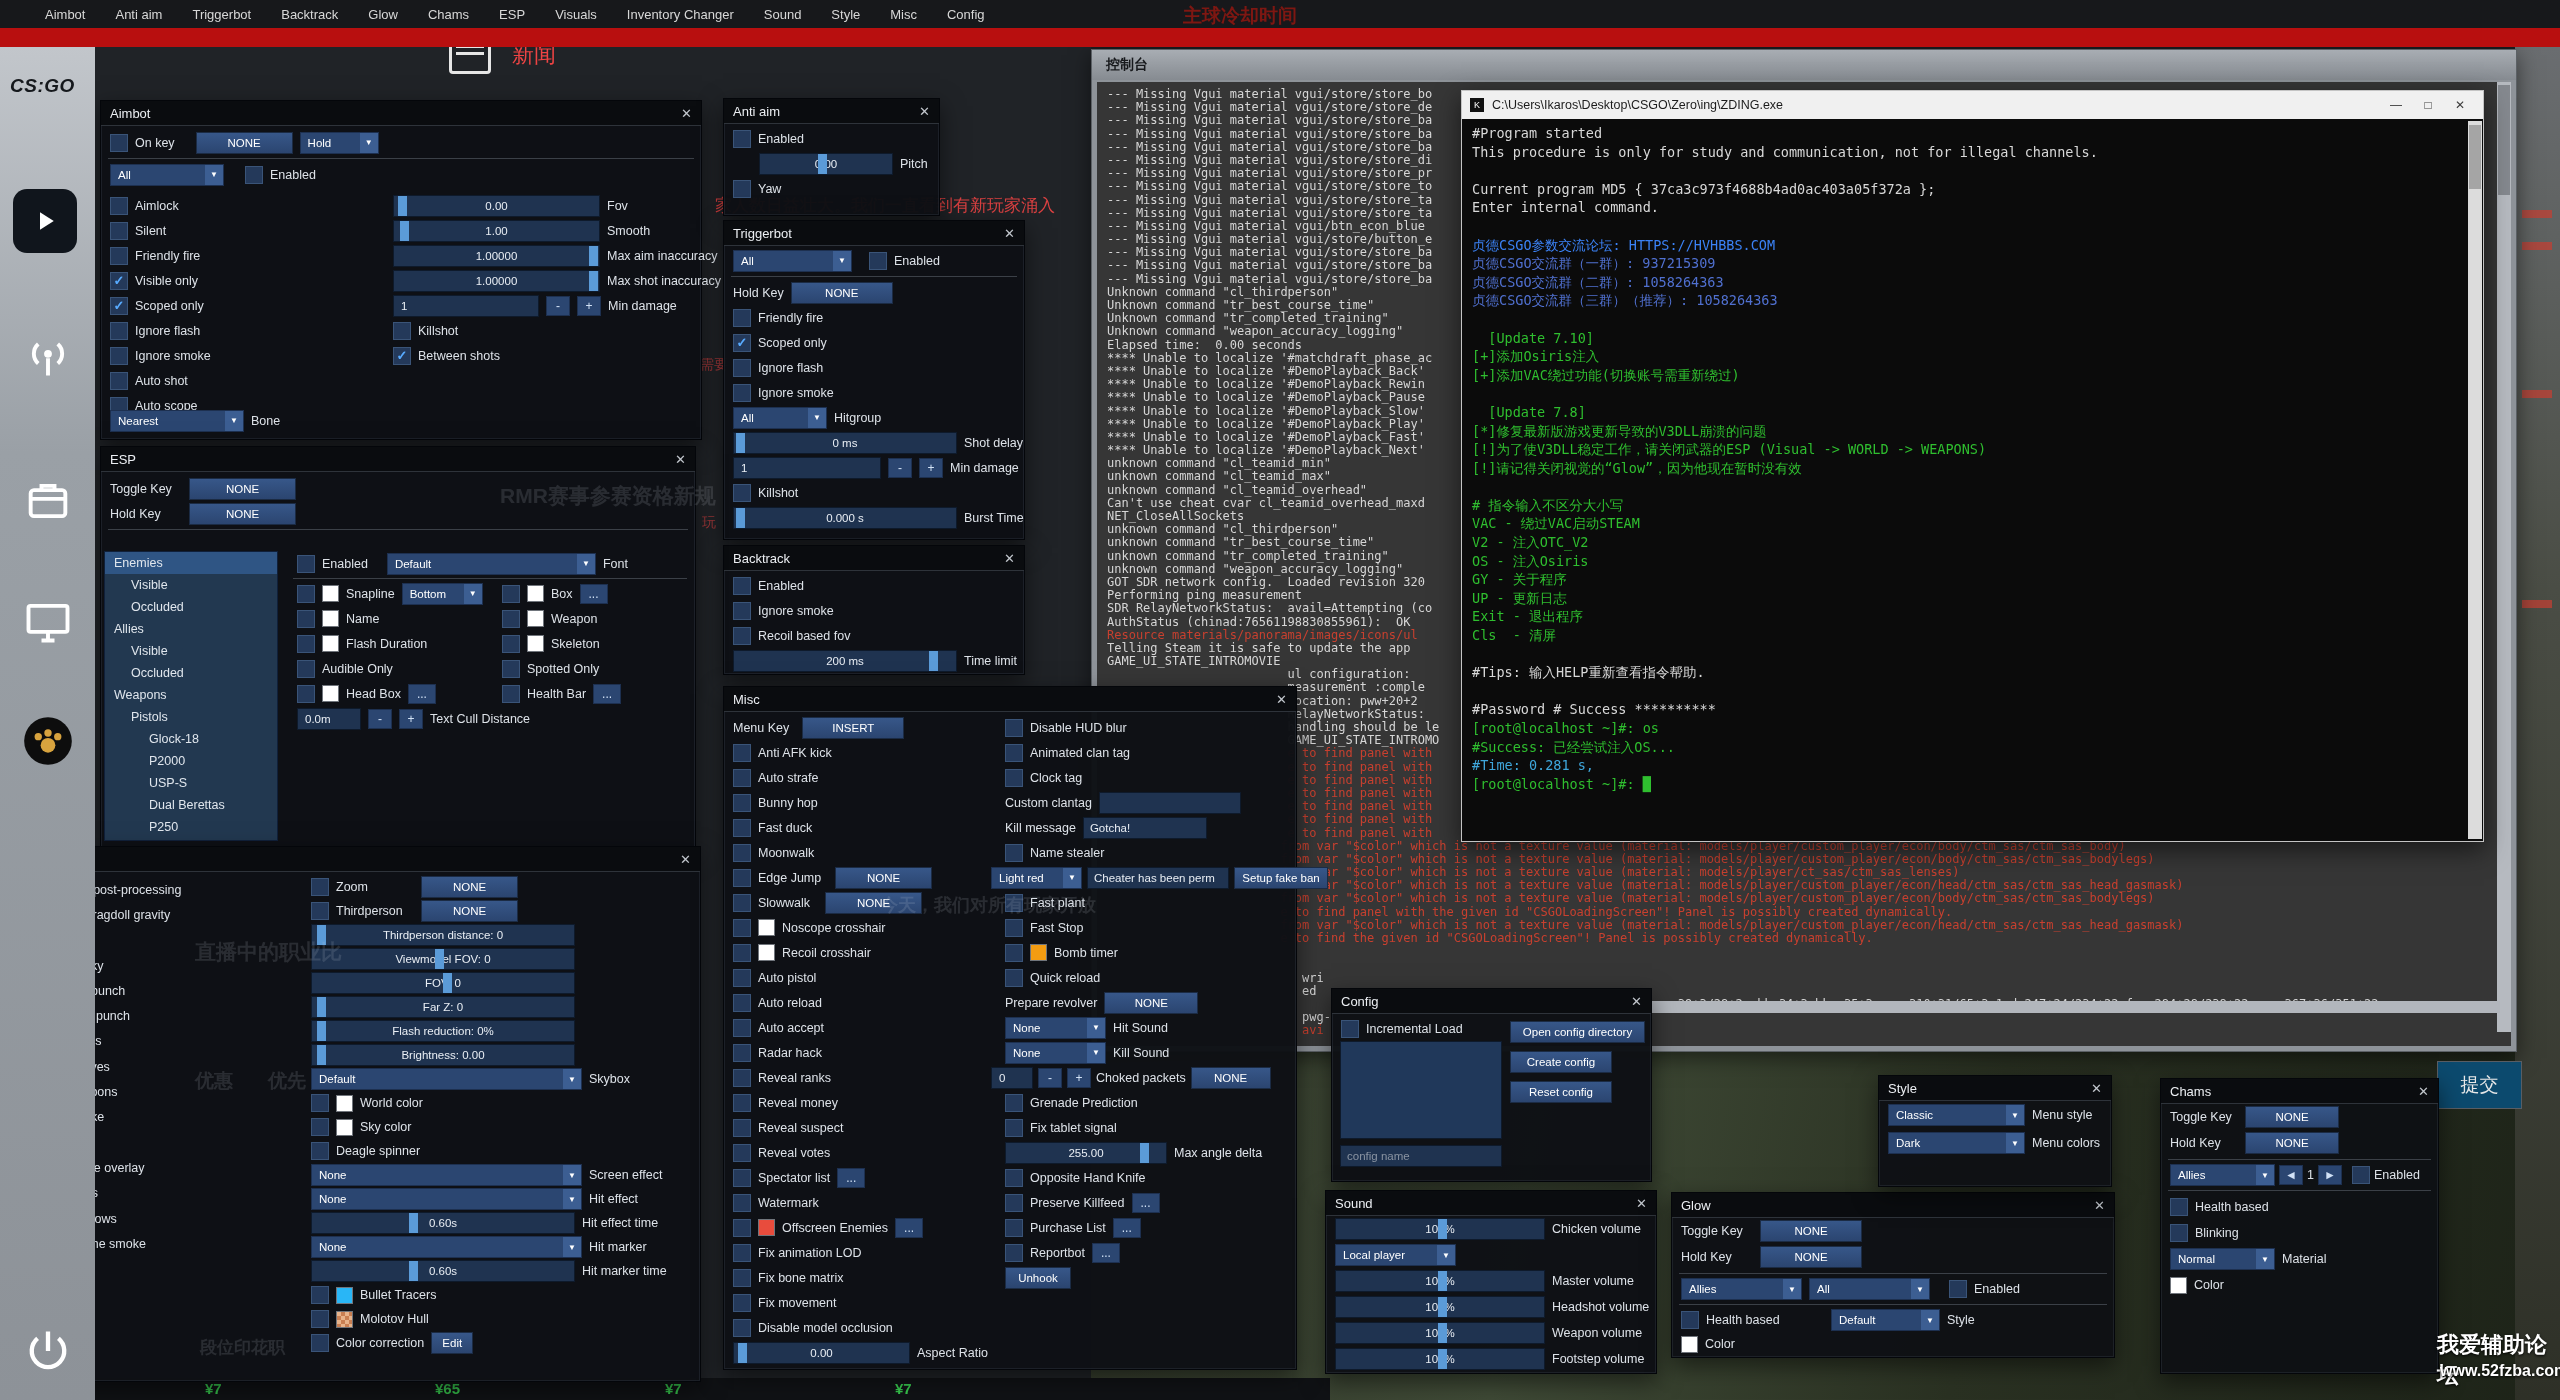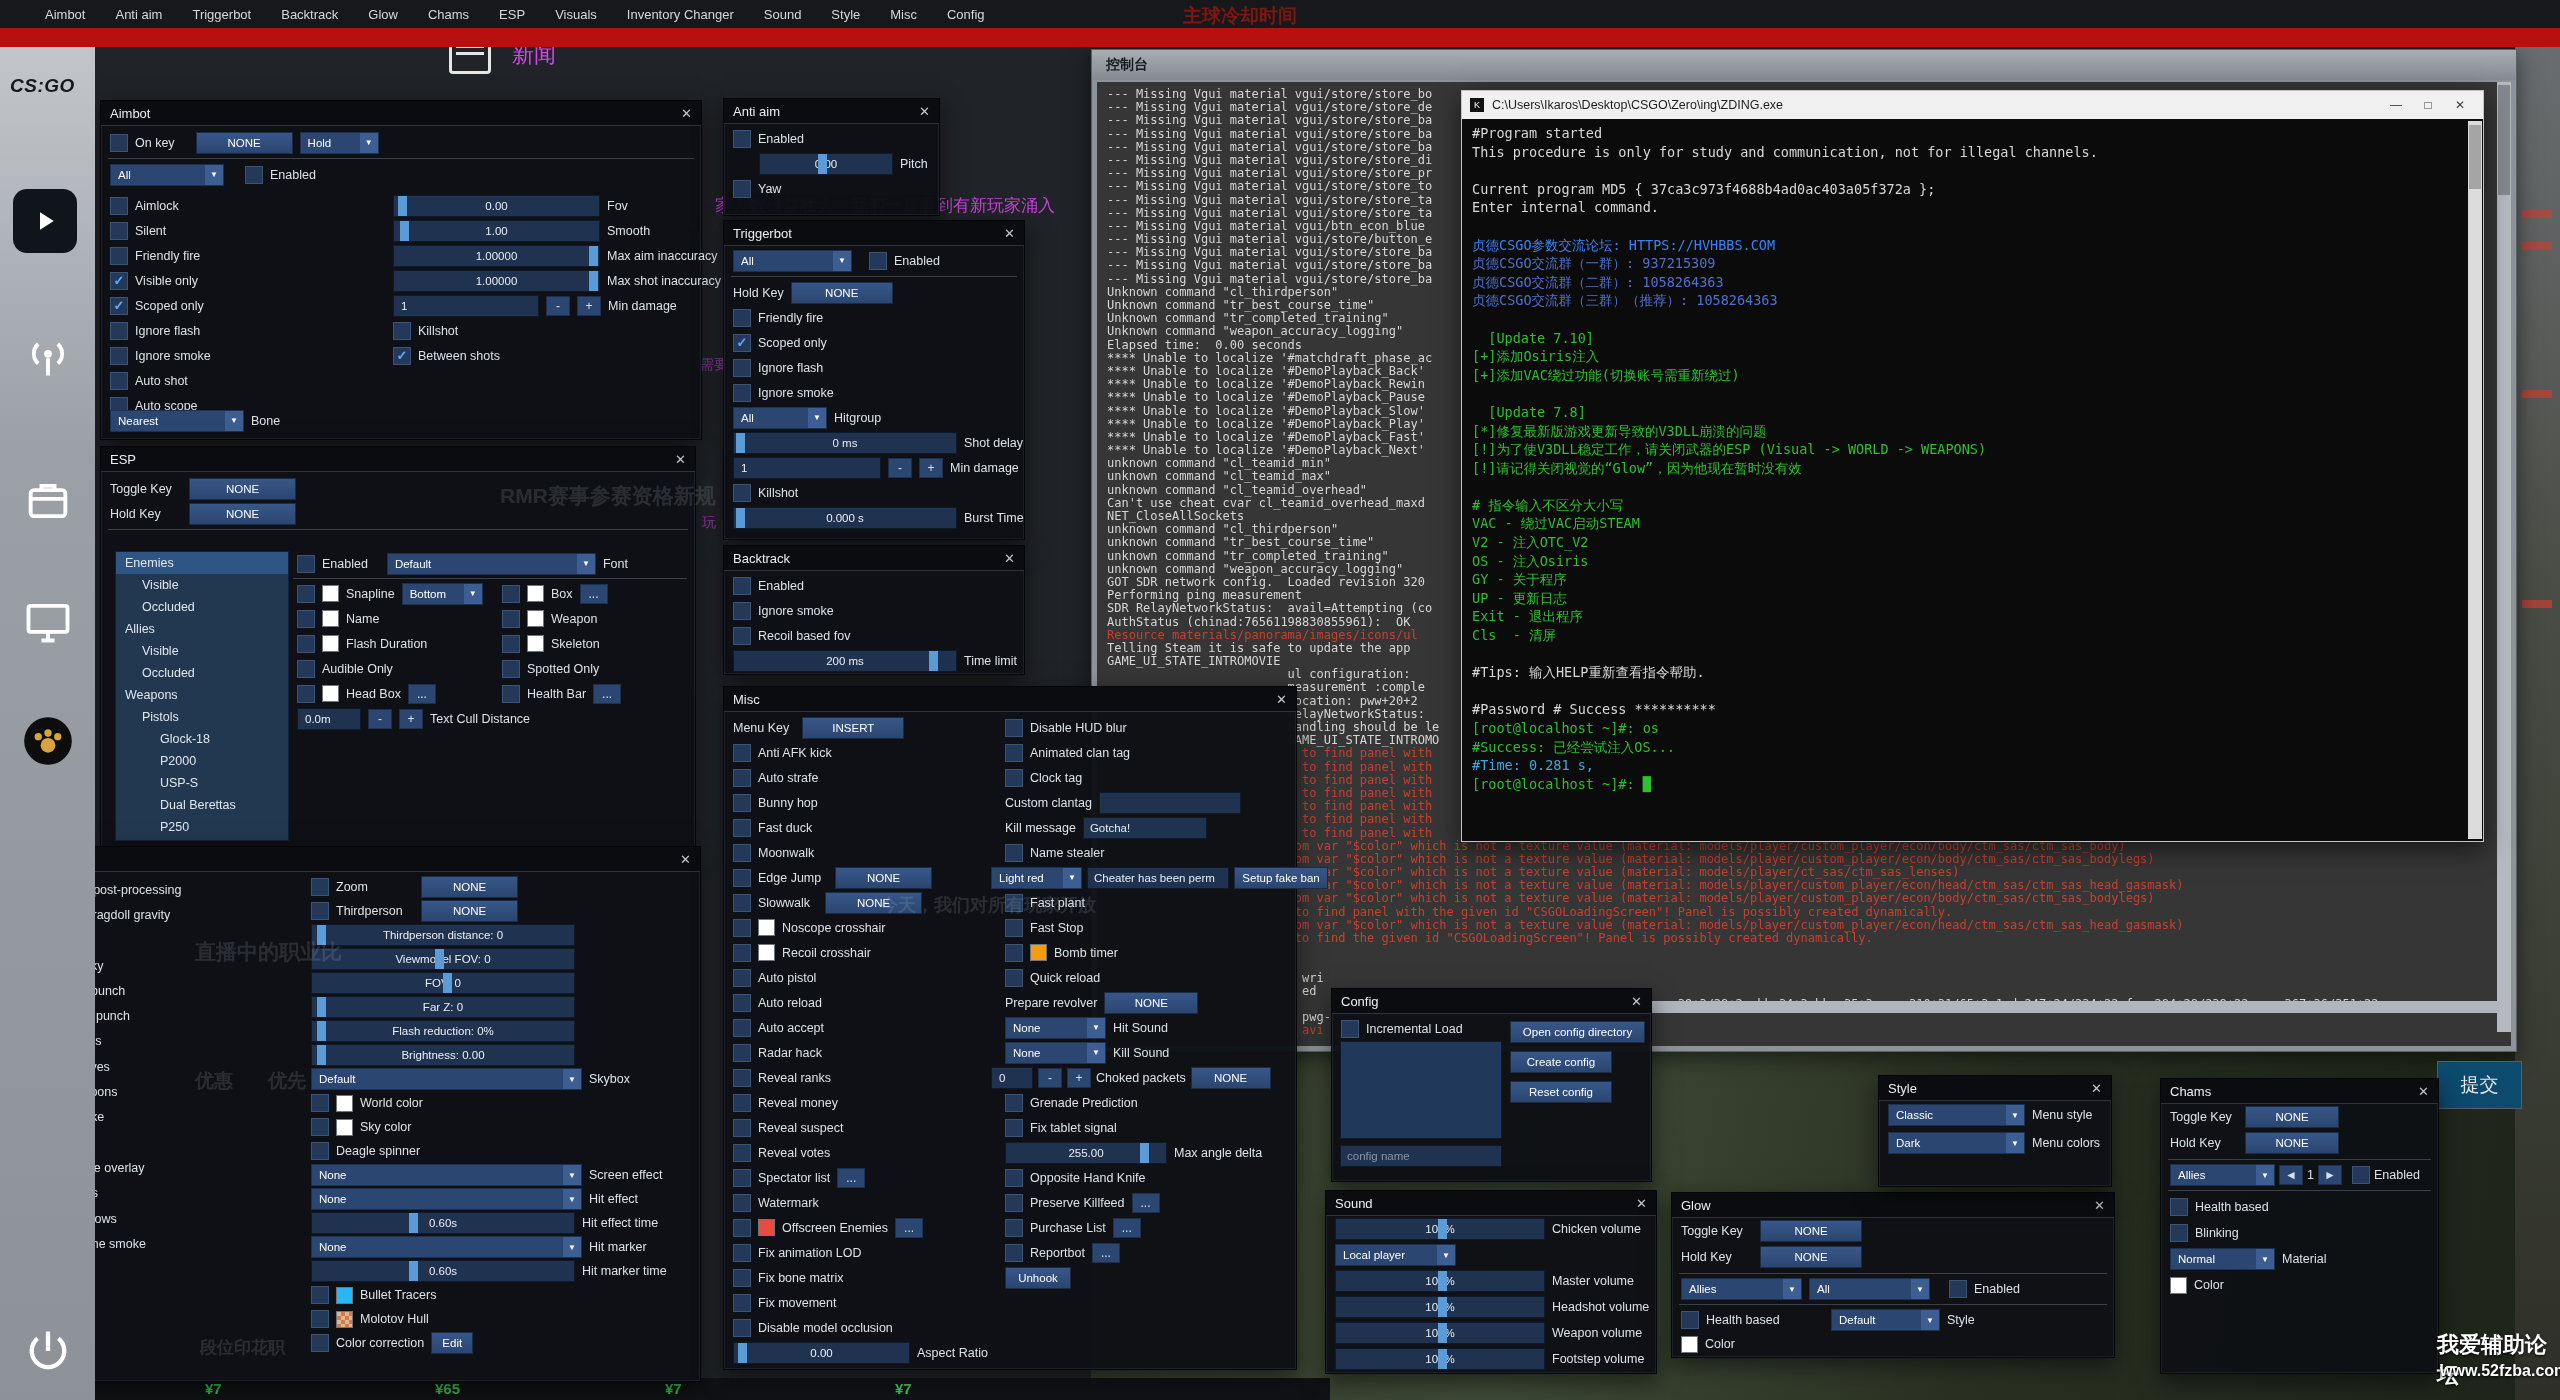--- a/index.html
+++ b/index.html
@@ -9,21 +9,21 @@
   .mi{color:#d8d8d8;font-size:13px;white-space:nowrap}
   .note{position:absolute;left:1183px;top:3px;font-size:19px;font-weight:bold;color:#7e1712;z-index:9}
   .redbar{position:absolute;left:0;top:28px;width:2560px;height:19px;background:#b80f0f;z-index:8}
   
   .sidebar{position:absolute;left:0;top:47px;width:95px;height:1353px;background:linear-gradient(#c2c6cb,#9aa0a6 30%,#8d9298);z-index:7}
   .logo{position:absolute;left:10px;top:28px;font-size:19px;font-weight:bold;font-style:italic;color:#15181c;letter-spacing:.5px}
   .playbtn{position:absolute;left:13px;top:142px;width:64px;height:64px;border-radius:14px;background:#10151c;display:flex;align-items:center;justify-content:center}
   .sic{position:absolute;left:22px;width:52px;height:52px}
   
   .pagebg{position:absolute;left:95px;top:47px;width:996px;height:1353px;background:#202327;z-index:0}
-  .frag{position:absolute;color:#d946ef;z-index:1;white-space:nowrap}
+  .frag{position:absolute;color:#ef4444;z-index:1;white-space:nowrap}
   .ghost{position:absolute;color:#cfd6e0;z-index:6;opacity:.14;pointer-events:none;white-space:nowrap;font-weight:bold}
   .newsic{position:absolute;left:449px;top:38px;width:36px;height:30px;border:3px solid #e6e6e6;border-radius:4px;z-index:1}
   .newsic i{display:block;height:3px;background:#e6e6e6;margin:4px 4px 0}
   .scene{position:absolute;left:1091px;top:1050px;width:1469px;height:350px;z-index:1;background:linear-gradient(100deg,#343b2c,#3f4a36 30%,#2a3122 60%,#1d2318)}
   .scene2{position:absolute;left:2515px;top:47px;width:45px;height:1353px;z-index:1;background:linear-gradient(#6a6d70,#4a4d45 40%,#2e3027)}
   .redchip{position:absolute;width:30px;height:8px;background:#c24034;opacity:.75;z-index:1}
   .bstrip{position:absolute;left:95px;top:1378px;width:1235px;height:22px;background:#101215;z-index:2;display:flex;align-items:center}
   .price{position:absolute;top:2px;font-size:15px;font-weight:bold;color:#35c04a}
   
   .win{position:absolute;background:rgba(14,16,20,.975);border:1px solid #04060a;box-shadow:0 0 0 1px rgba(80,92,110,.22) inset,0 8px 22px rgba(0,0,0,.5);z-index:5;color:#dde2e8}
@@ -543,21 +543,21 @@
     </div>
   <div class="row" style="margin-top:4px">
       <span class="lb" style="width:72px">Toggle Key</span>
       <span class="kbtn" style="width:105px">NONE</span>
     </div>
   <div class="row">
       <span class="lb" style="width:72px">Hold Key</span>
       <span class="kbtn" style="width:105px">NONE</span>
     </div>
   <div class="sep"></div>
-  <div class="tree" style="position:absolute;left:14px;top:104px;width:172px;height:288px">
+  <div class="tree" style="position:absolute;left:3px;top:104px;width:172px;height:288px">
 
   <div class="ti sel">Enemies</div>
       <div class="ti i1">Visible</div>
       <div class="ti i1">Occluded</div>
       <div class="ti">Allies</div>
       <div class="ti i1">Visible</div>
       <div class="ti i1">Occluded</div>
       <div class="ti">Weapons</div>
       <div class="ti i1">Pistols</div>
       <div class="ti i2">Glock-18</div>

